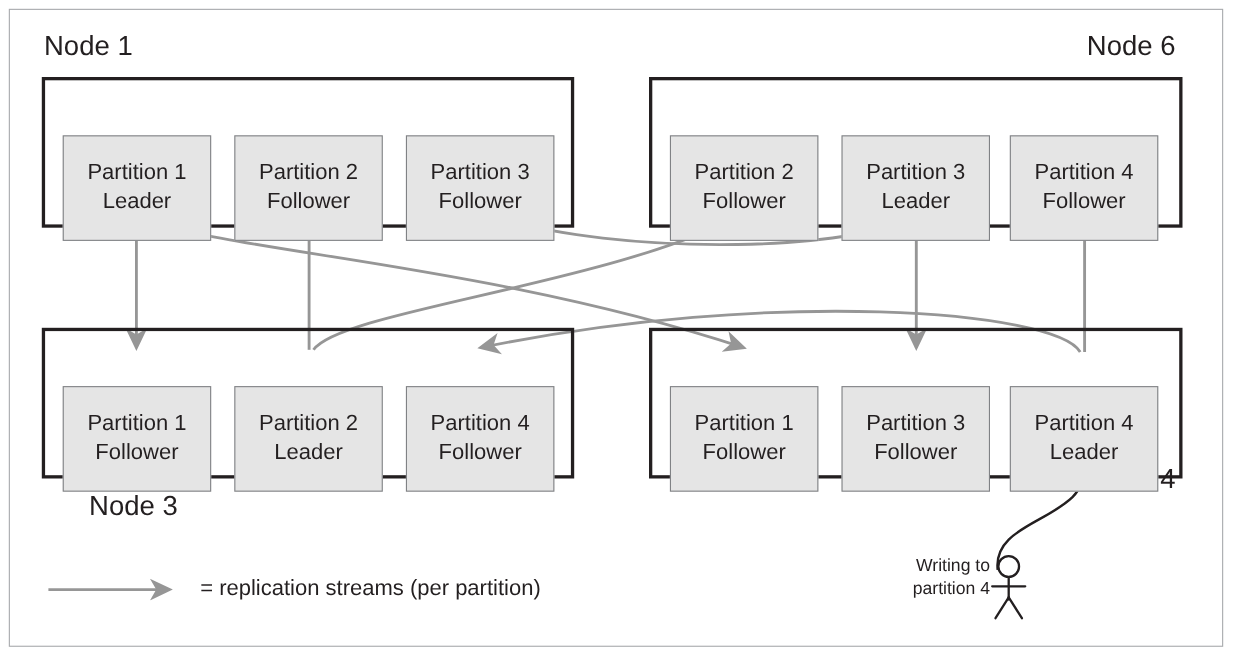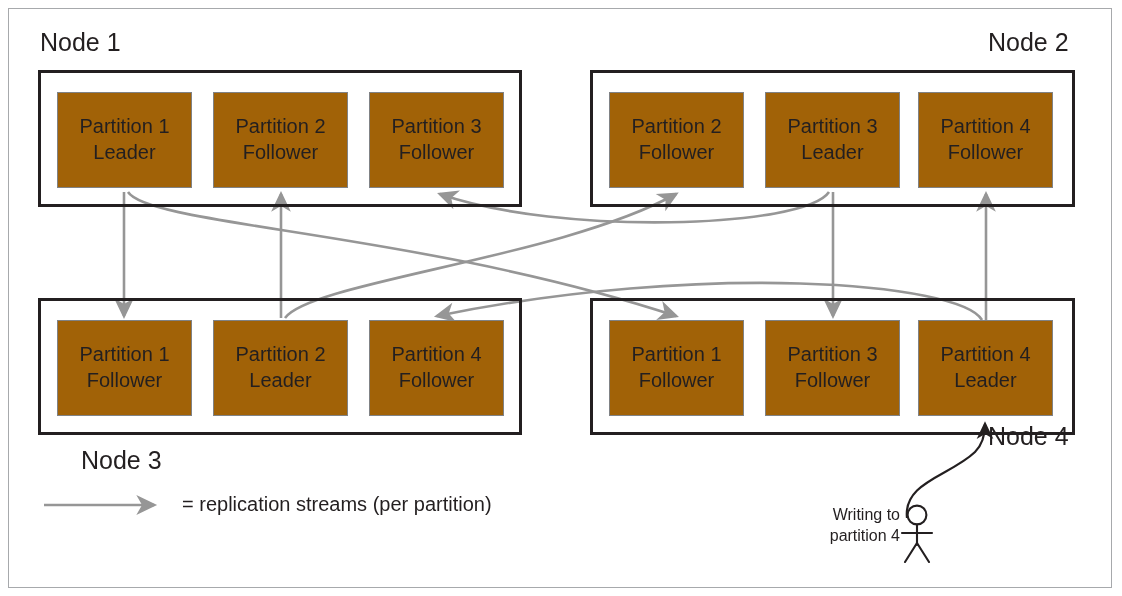--- a/index.html
+++ b/index.html
@@ -54,39 +54,40 @@
     color: #231f20;
     white-space: nowrap;
   }
   
   .partition {
     position: absolute;
     width: 135px;
     height: 96px;
     border: 1.5px solid #808285;
     box-sizing: border-box;
-    background: #a16207;
+    background: #e5e5e5;
     display: flex;
     flex-direction: column;
     align-items: center;
     justify-content: center;
     z-index: 3;
+    margin-top: 31px;
   }
   .partition .p-name,
   .partition .p-role {
     font-size: 20px;
     line-height: 1.28;
     color: #231f20;
     white-space: nowrap;
   }
   
   .legend {
     position: absolute;
     left: 42px;
-    top: 493px;
+    top: 524px;
     display: flex;
     align-items: center;
     gap: 14px;
   }
   .legend-text {
     font-size: 20px;
     color: #231f20;
     white-space: nowrap;
   }
   
@@ -155,21 +156,21 @@
   </div>
   <div class="partition" style="left:213px; top:92px;">
     <span class="p-name">Partition 2</span>
     <span class="p-role">Follower</span>
   </div>
   <div class="partition" style="left:369px; top:92px;">
     <span class="p-name">Partition 3</span>
     <span class="p-role">Follower</span>
   </div>
 
-  <div class="node-label" style="left:988px; top:30px;">Node 2</div>
+  <div class="node-label" style="left:988px; top:30px;">Node 6</div>
   <div class="node-box" style="left:590px; top:70px; width:485px; height:137px;"></div>
 
   <div class="partition" style="left:609px; top:92px;">
     <span class="p-name">Partition 2</span>
     <span class="p-role">Follower</span>
   </div>
   <div class="partition" style="left:765px; top:92px;">
     <span class="p-name">Partition 3</span>
     <span class="p-role">Leader</span>
   </div>

